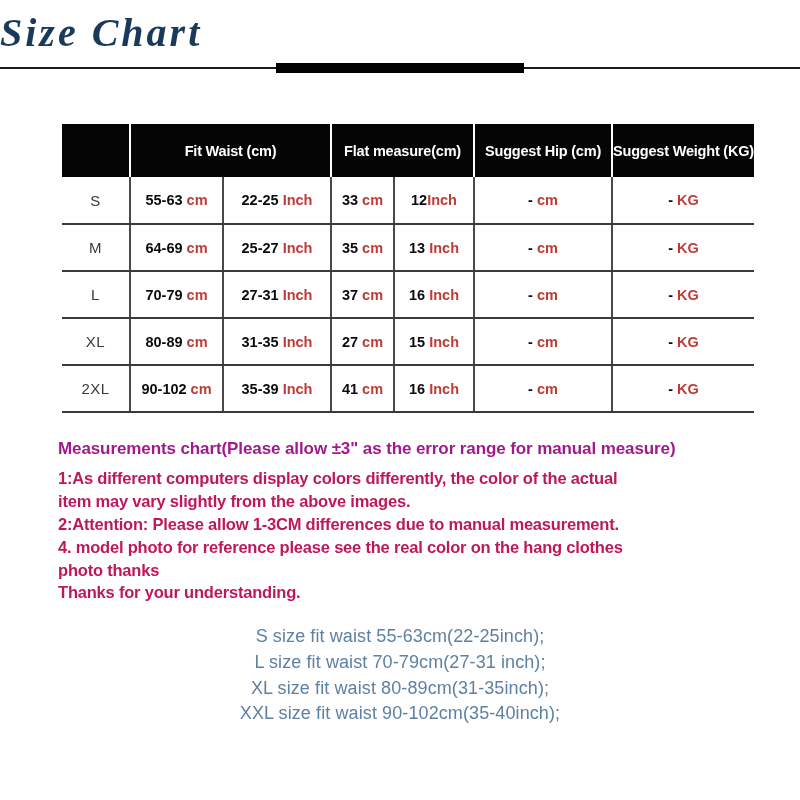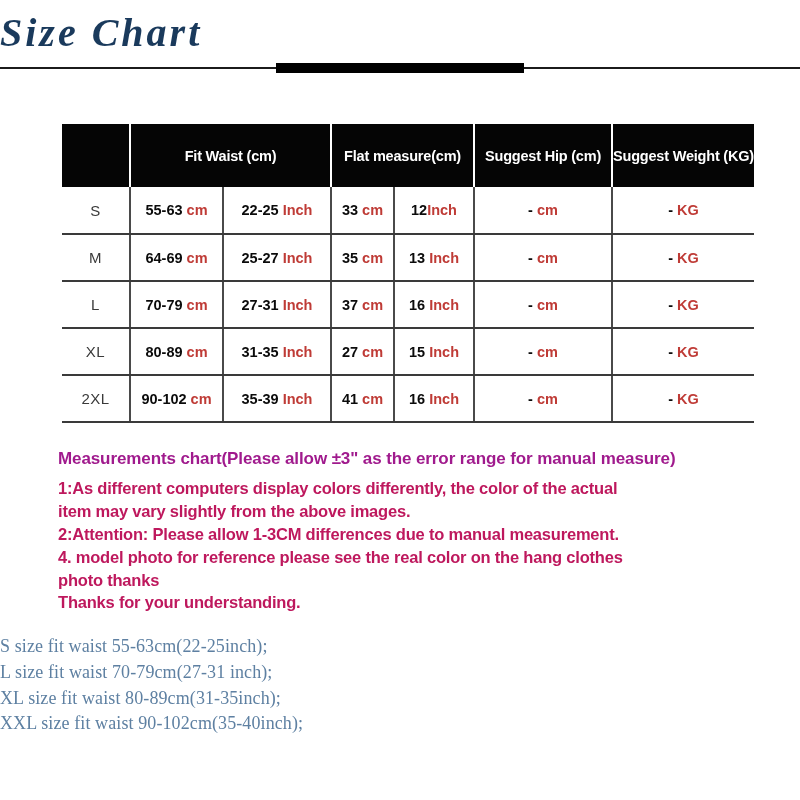--- a/index.html
+++ b/index.html
@@ -63,21 +63,21 @@
     table-layout: fixed;
   }
   table.size-table th,
   table.size-table td {
     padding: 0;
     margin: 0;
   }
 
   
   thead tr {
-    height: 63px;
+    height: 53px;
   }
   thead th {
     background: #050505;
     color: #ffffff;
     font-size: 14.5px;
     font-weight: bold;
     text-align: center;
     vertical-align: middle;
     border-right: 2px solid #ffffff;
     letter-spacing: -0.2px;
@@ -156,21 +156,21 @@
     font-weight: bold;
     font-size: 16.5px;
     line-height: 1.38;
     letter-spacing: -0.2px;
     margin: 0;
   }
 
   
   .blue-list {
     margin: 20px 0 0 0;
-    font-family: Liberation Serif, serif;
+    text-align: center;
   }
   .blue-line {
     color: #5e80a2;
     font-size: 18px;
     font-weight: normal;
     line-height: 1.43;
     letter-spacing: 0.1px;
     margin: 0;
   }
 </style>

